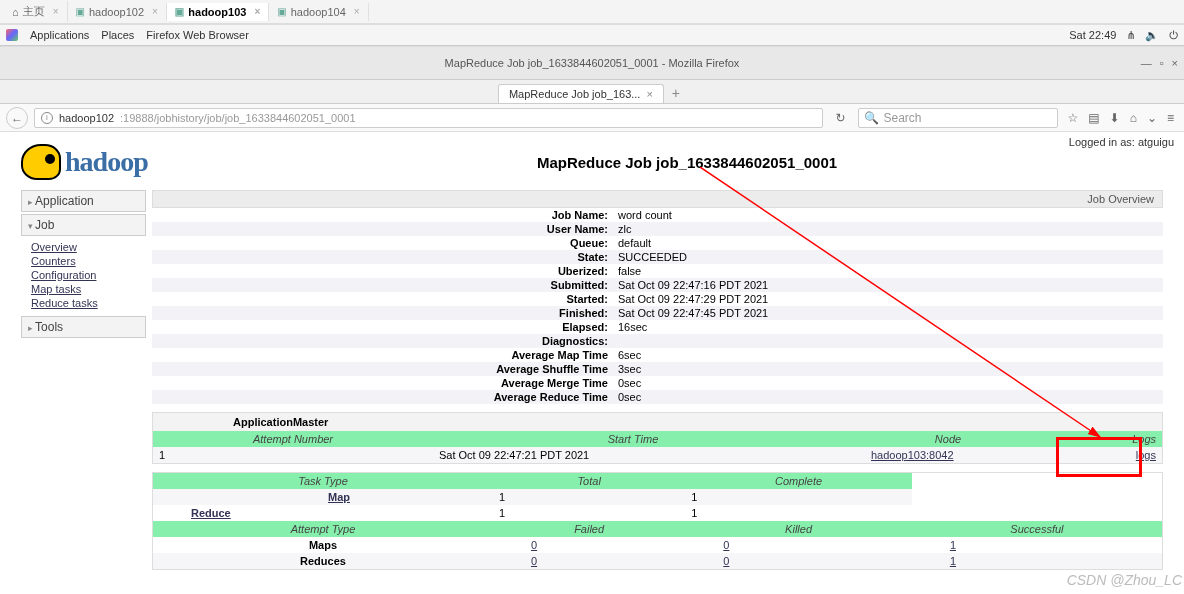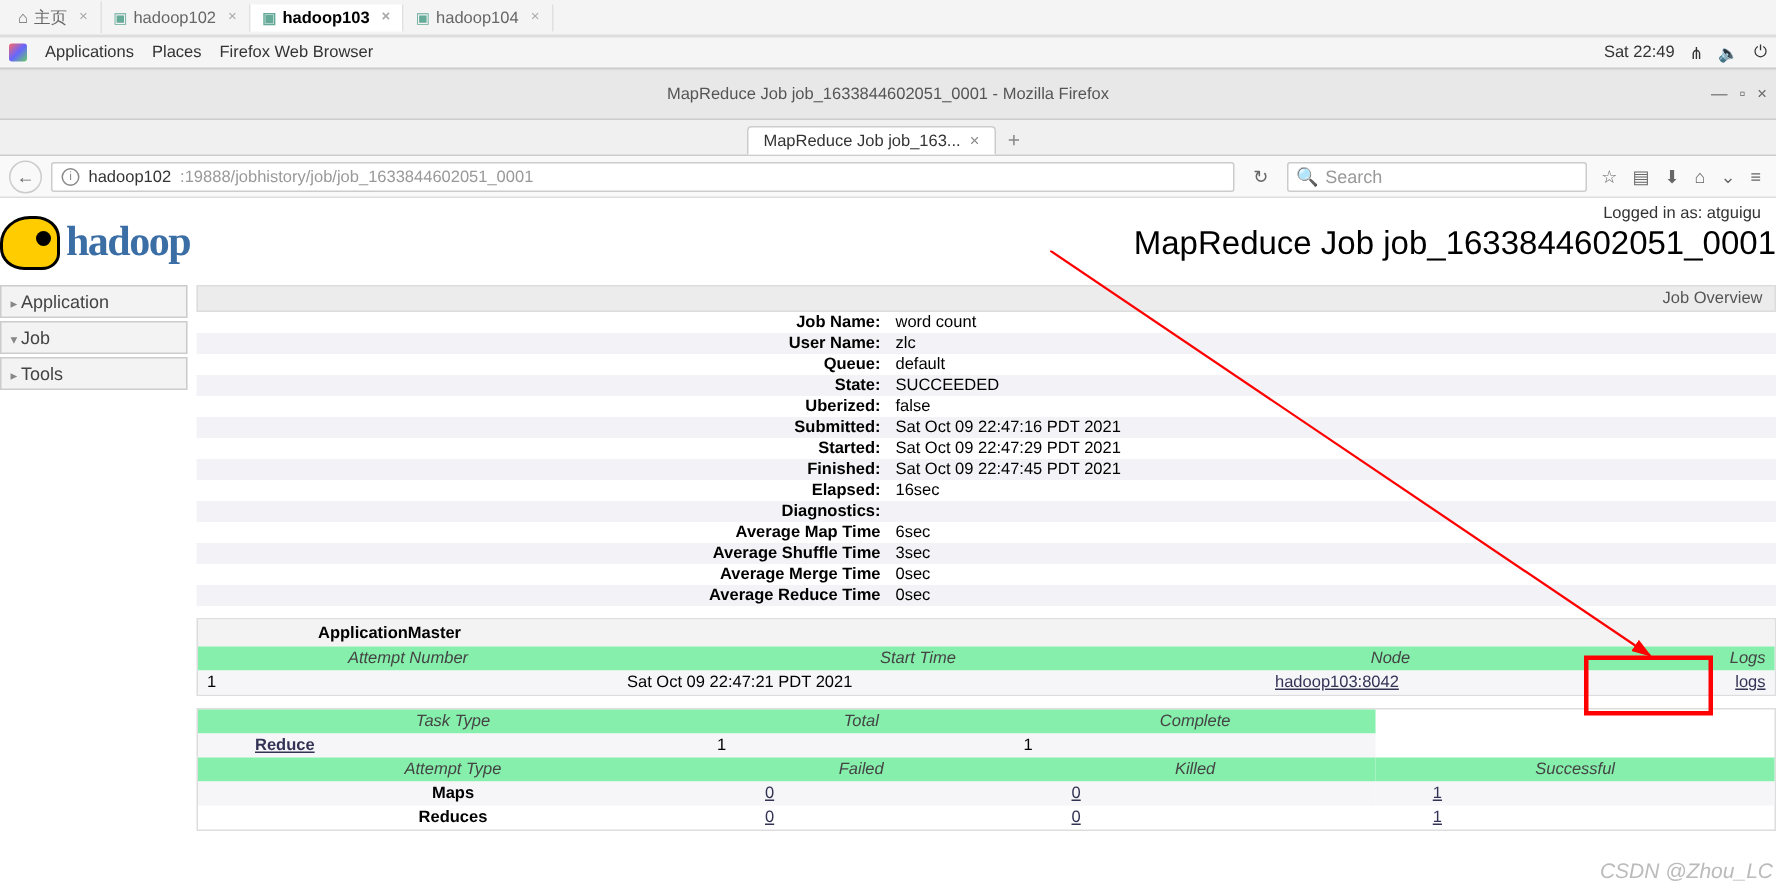--- a/index.html
+++ b/index.html
@@ -35,27 +35,27 @@
 .ff-url .urlbox { flex: 1; height: 20px; border: 1px solid #ccc; border-radius: 2px; display: flex; align-items: center; padding: 0 6px; font-size: 11px; background: #fff; gap: 6px; }
 .ff-url .urlbox .info { width: 12px; height: 12px; border: 1px solid #888; border-radius: 6px; display: flex; align-items: center; justify-content: center; font-size: 8px; color: #888; }
 .ff-url .urlbox .domain { color: #333; }
 .ff-url .urlbox .path { color: #999; }
 .ff-url .refresh { padding: 0 6px; color: #666; cursor: pointer; }
 .ff-url .searchbox { width: 200px; height: 20px; border: 1px solid #ccc; border-radius: 2px; display: flex; align-items: center; padding: 0 6px; color: #999; gap: 4px; background: #fff; }
 .ff-url .righticons { display: flex; gap: 10px; color: #666; padding: 0 4px; }
 .ff-url .righticons span { cursor: pointer; }
 
 
-.page { padding: 6px 0; position: relative; }
+.page { padding: 6px 21px; position: relative; }
 .page-head { display: flex; align-items: center; }
 .logo { width: 190px; height: 48px; display: flex; align-items: center; }
 .logo-text { font-family: 'Comic Sans MS', cursive; font-size: 28px; font-weight: bold; color: #3b6ea5; letter-spacing: -1px; }
 .logo-eleph { width: 40px; height: 36px; background: #fc0; border-radius: 50% 40% 30% 40%; border: 2px solid #000; margin-right: 4px; position: relative; }
 .logo-eleph::after { content:''; position:absolute; width:10px; height:10px; background:#000; border-radius:50%; top:8px; left:22px; }
-.page-title { flex: 1; text-align: right; font-size: 22px; font-weight: normal; }
+.page-title { flex: 1; text-align: center; font-size: 15px; font-weight: bold; }
 .logged { position: absolute; right: 10px; top: 4px; font-size: 11px; color: #333; }
 
 .layout { display: flex; gap: 6px; margin-top: 4px; }
 .side { width: 125px; }
 .side .section { border: 1px solid #ccc; background: #f3f3f3; padding: 3px 6px; font-size: 12px; color: #444; margin-bottom: 2px; cursor: pointer; }
 .side .section::before { content: '▸ '; font-size: 9px; color: #888; }
 .side .section.open::before { content: '▾ '; }
 .side .links { padding: 2px 10px 6px; }
 .side .links a { display: block; font-size: 11px; color: #335; text-decoration: underline; line-height: 14px; }
 
@@ -164,20 +164,27 @@
       <div class="logo-eleph"></div>
       <span class="logo-text">hadoop</span>
     </div>
     <div class="page-title">MapReduce Job job_1633844602051_0001</div>
   </div>
 
   <div class="layout">
     <div class="side">
       <div class="section">Application</div>
       <div class="section open">Job</div>
+      <div class="links">
+        <a>Overview</a>
+        <a>Counters</a>
+        <a>Configuration</a>
+        <a>Map tasks</a>
+        <a>Reduce tasks</a>
+      </div>
       <div class="section">Tools</div>
     </div>
 
     <div class="main">
       <div class="ovbar">Job Overview</div>
       <div class="kv" id="kvlist">
           <div class="kv-row">
             <div class="k">Job Name:</div>
             <div class="v">word count</div>
           </div>
@@ -257,20 +264,25 @@
 
       <div class="block">
         <table class="tbl">
           <tbody>
               <tr>
             <th style="width:340px">Task Type</th>
             <th>Total</th>
             <th>Complete</th>
           </tr>
           <tr>
+            <td style="text-align:center"><a style="font-weight:bold">Map</a></td>
+            <td>1</td>
+            <td>1</td>
+          </tr>
+          <tr>
             <td style="text-align:left"><a style="font-weight:bold">Reduce</a></td>
             <td>1</td>
             <td>1</td>
           </tr>
           <tr>
             <th>Attempt Type</th>
             <th>Failed</th>
             <th>Killed</th>
             <th>Successful</th>
           </tr>

